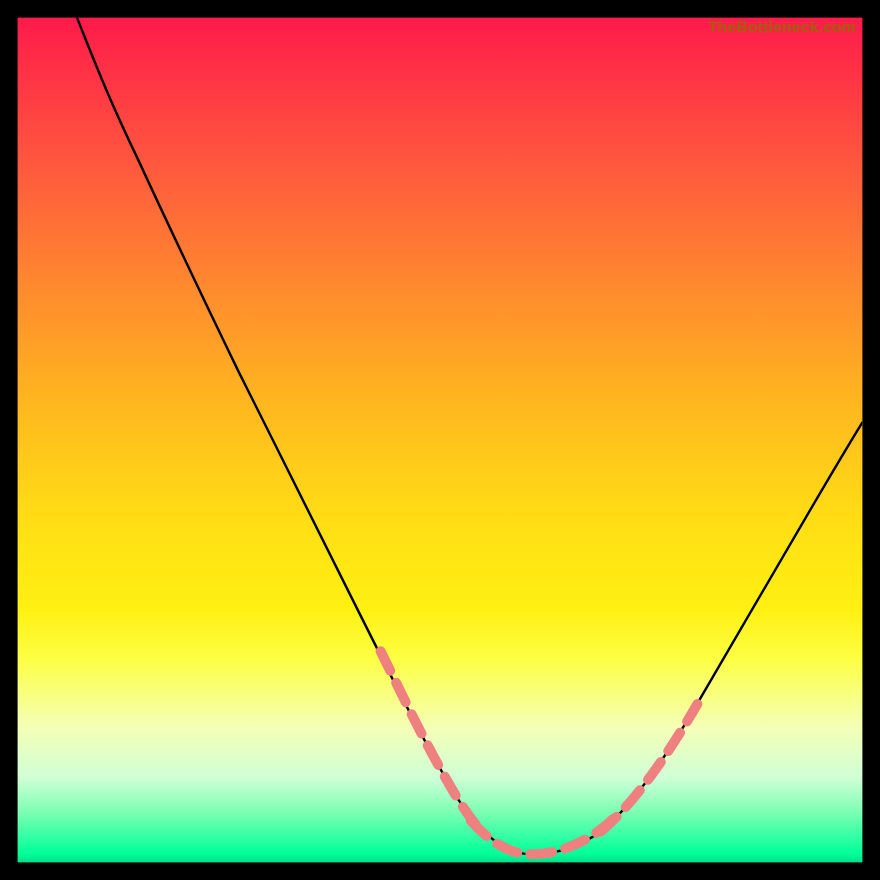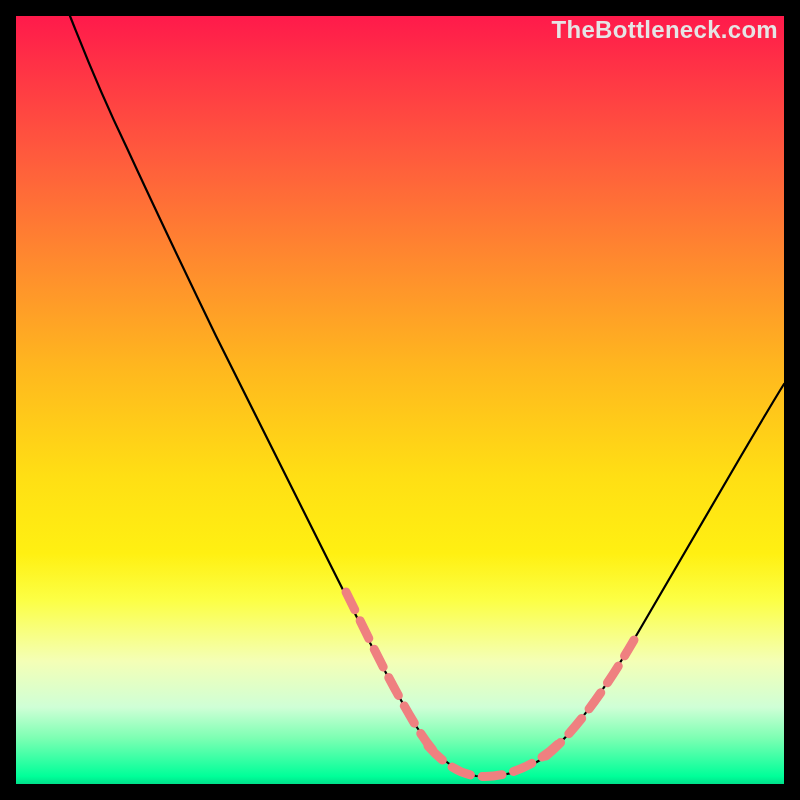--- a/index.html
+++ b/index.html
@@ -38,23 +38,23 @@
       #7dffb3 94%,
       #00ff99 99%,
       #00e08a 100%
     );
   }
   .watermark {
     position: absolute;
     top: 0px;
     right: 6px;
     font-family: Arial, Helvetica, sans-serif;
-    font-size: 24px;
+    font-size: 14px;
     font-weight: 600;
-    color: #e5e5e5;
+    color: #a16207;
     letter-spacing: 0.3px;
     user-select: none;
   }
   svg.curve {
     position: absolute;
     left: 0;
     top: 0;
     width: 768px;
     height: 768px;
   }

